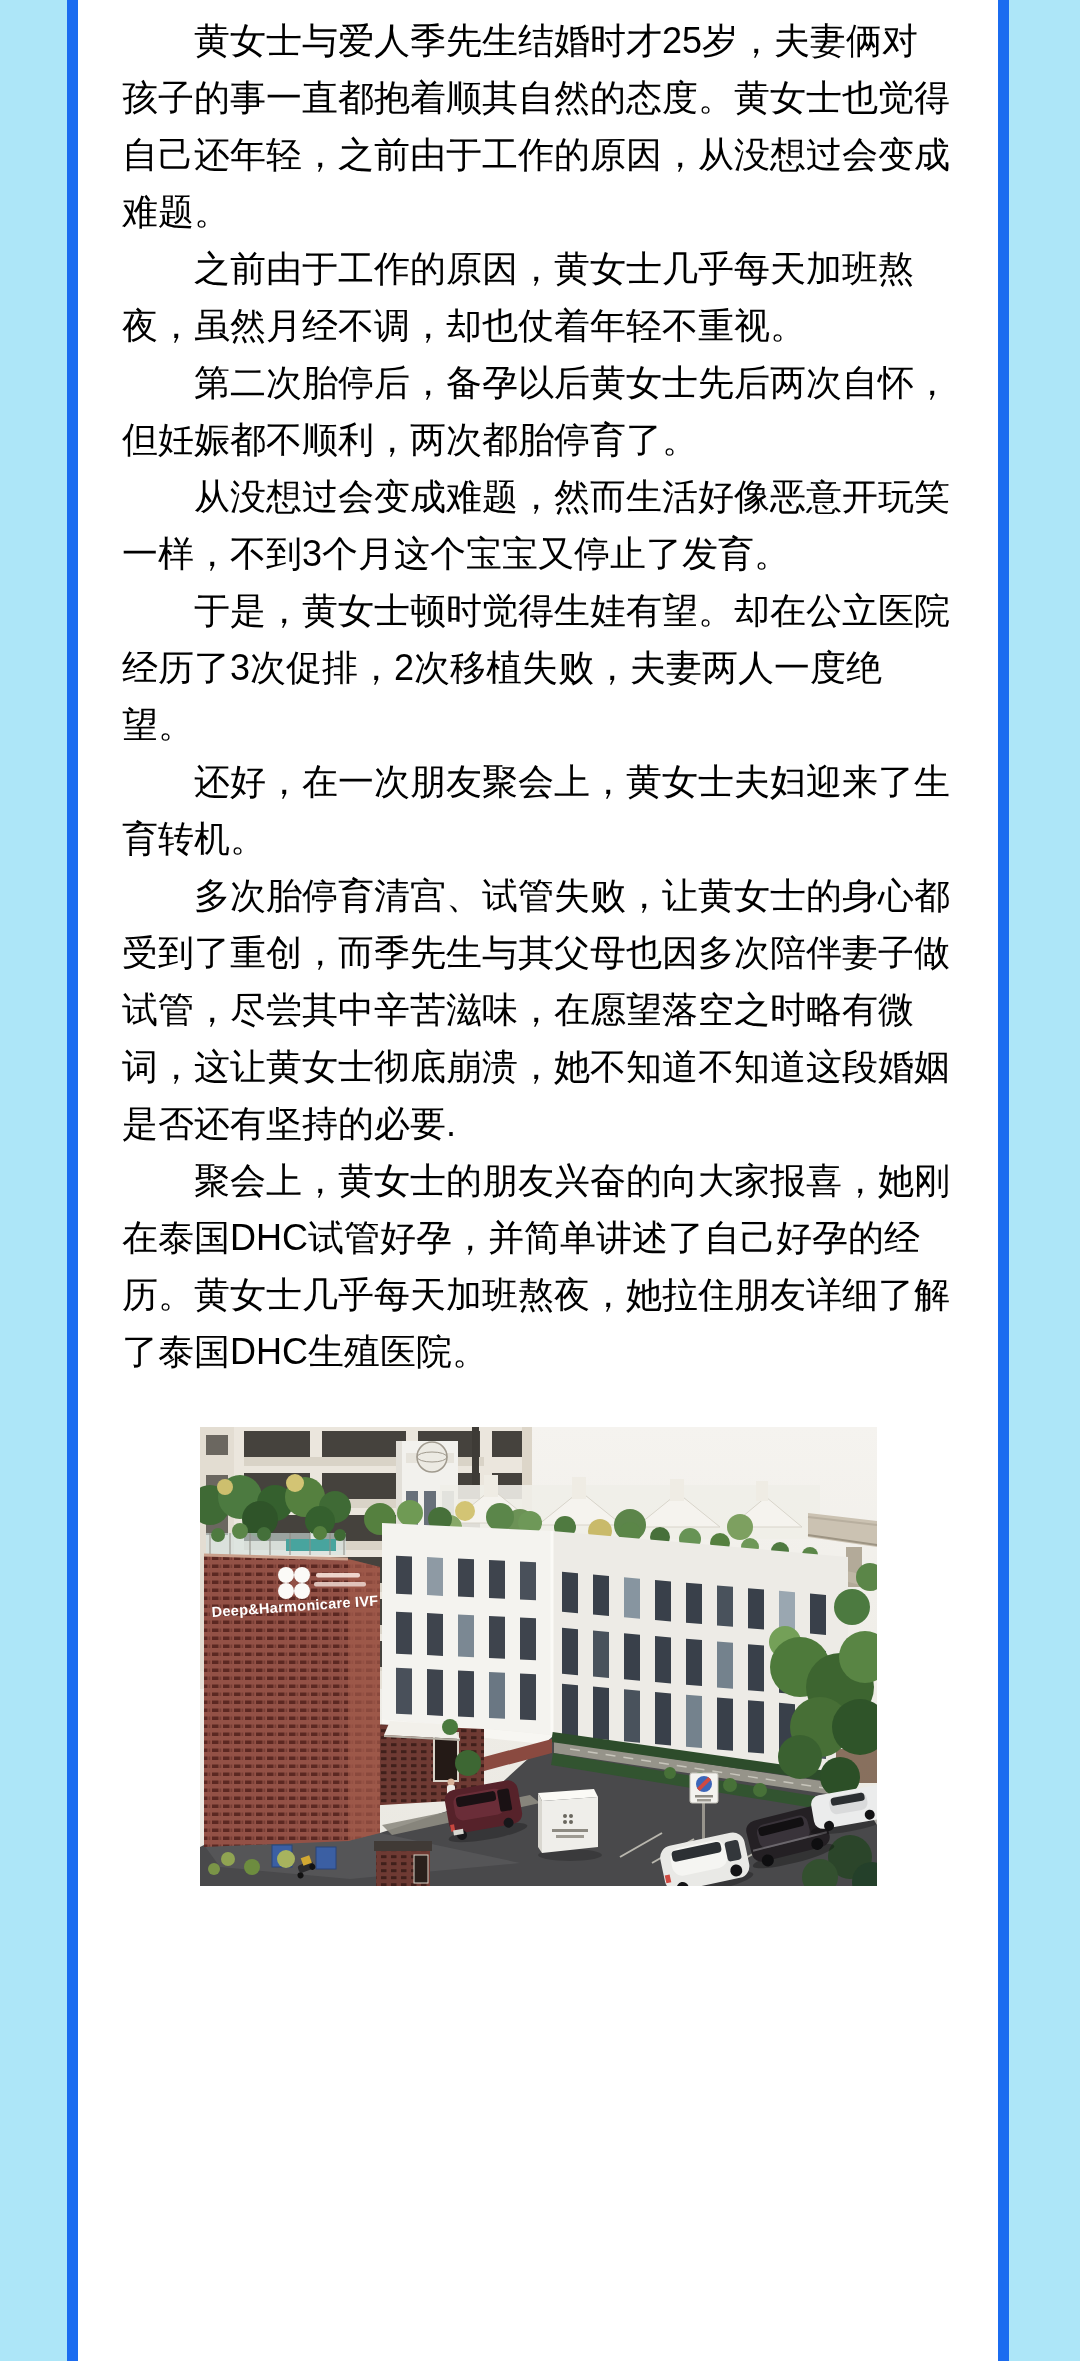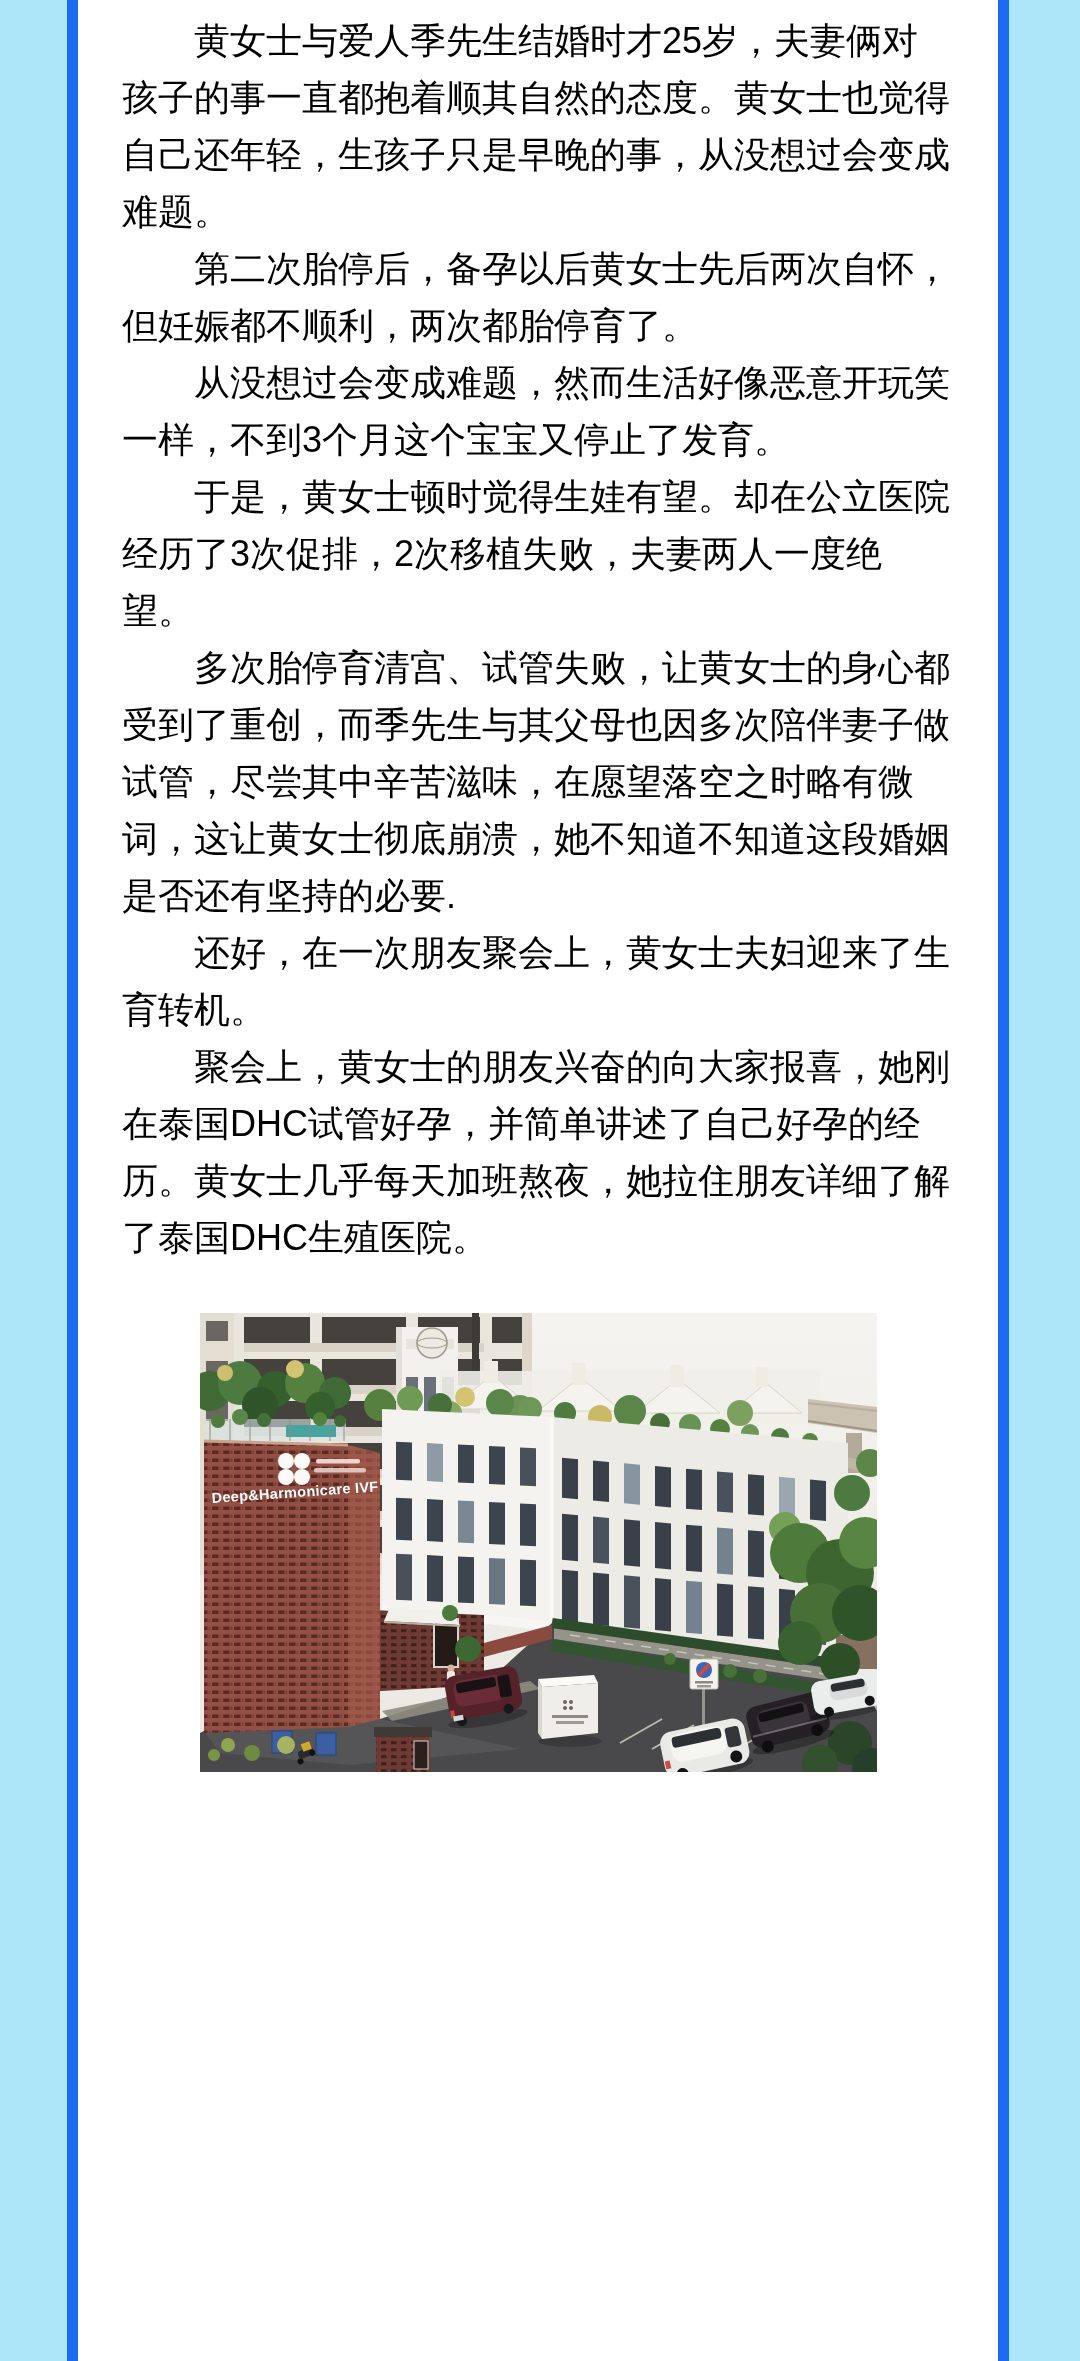--- a/index.html
+++ b/index.html
@@ -13,26 +13,27 @@
   .article p{margin:0;text-indent:2em;}
   figure{margin:47px auto 0;width:677px;height:459px;overflow:hidden;}
   svg text{font-family:"Liberation Sans","DejaVu Sans",sans-serif;}
 </style>
 </head>
 <body>
 
 <div class="page">
   <div class="content">
     <div class="article">
-        <p>黄女士与爱人季先生结婚时才25岁，夫妻俩对孩子的事一直都抱着顺其自然的态度。黄女士也觉得自己还年轻，生孩子只是早晚的事，从没想过会变成难题。</p>
+        <p>黄女士与爱人季先生结婚时才25岁，夫妻俩对孩子的事一直都抱着顺其自然的态度。黄女士也觉得自己还年轻，之前由于工作的原因，从没想过会变成难题。</p>
+        <p>之前由于工作的原因，黄女士几乎每天加班熬夜，虽然月经不调，却也仗着年轻不重视。</p>
         <p>第二次胎停后，备孕以后黄女士先后两次自怀，但妊娠都不顺利，两次都胎停育了。</p>
         <p>从没想过会变成难题，然而生活好像恶意开玩笑一样，不到3个月这个宝宝又停止了发育。</p>
         <p>于是，黄女士顿时觉得生娃有望。却在公立医院经历了3次促排，2次移植失败，夫妻两人一度绝望。</p>
+        <p>还好，在一次朋友聚会上，黄女士夫妇迎来了生育转机。</p>
         <p>多次胎停育清宫、试管失败，让黄女士的身心都受到了重创，而季先生与其父母也因多次陪伴妻子做试管，尽尝其中辛苦滋味，在愿望落空之时略有微词，这让黄女士彻底崩溃，她不知道不知道这段婚姻是否还有坚持的必要.</p>
-        <p>还好，在一次朋友聚会上，黄女士夫妇迎来了生育转机。</p>
         <p>聚会上，黄女士的朋友兴奋的向大家报喜，她刚在泰国DHC试管好孕，并简单讲述了自己好孕的经历。黄女士几乎每天加班熬夜，她拉住朋友详细了解了泰国DHC生殖医院。</p>
       </div>
 
     <figure>
       <svg viewBox="0 0 677 459" width="677" height="459" role="img" aria-label="aerial view of Deep&amp;Harmonicare IVF hospital building in Thailand">
         <defs>
           <linearGradient id="sky" x1="0" y1="0" x2="0" y2="1">
             <stop offset="0" stop-color="#f5f3ef"></stop>
               <stop offset="1" stop-color="#eae8e1"></stop>
           </linearGradient>

